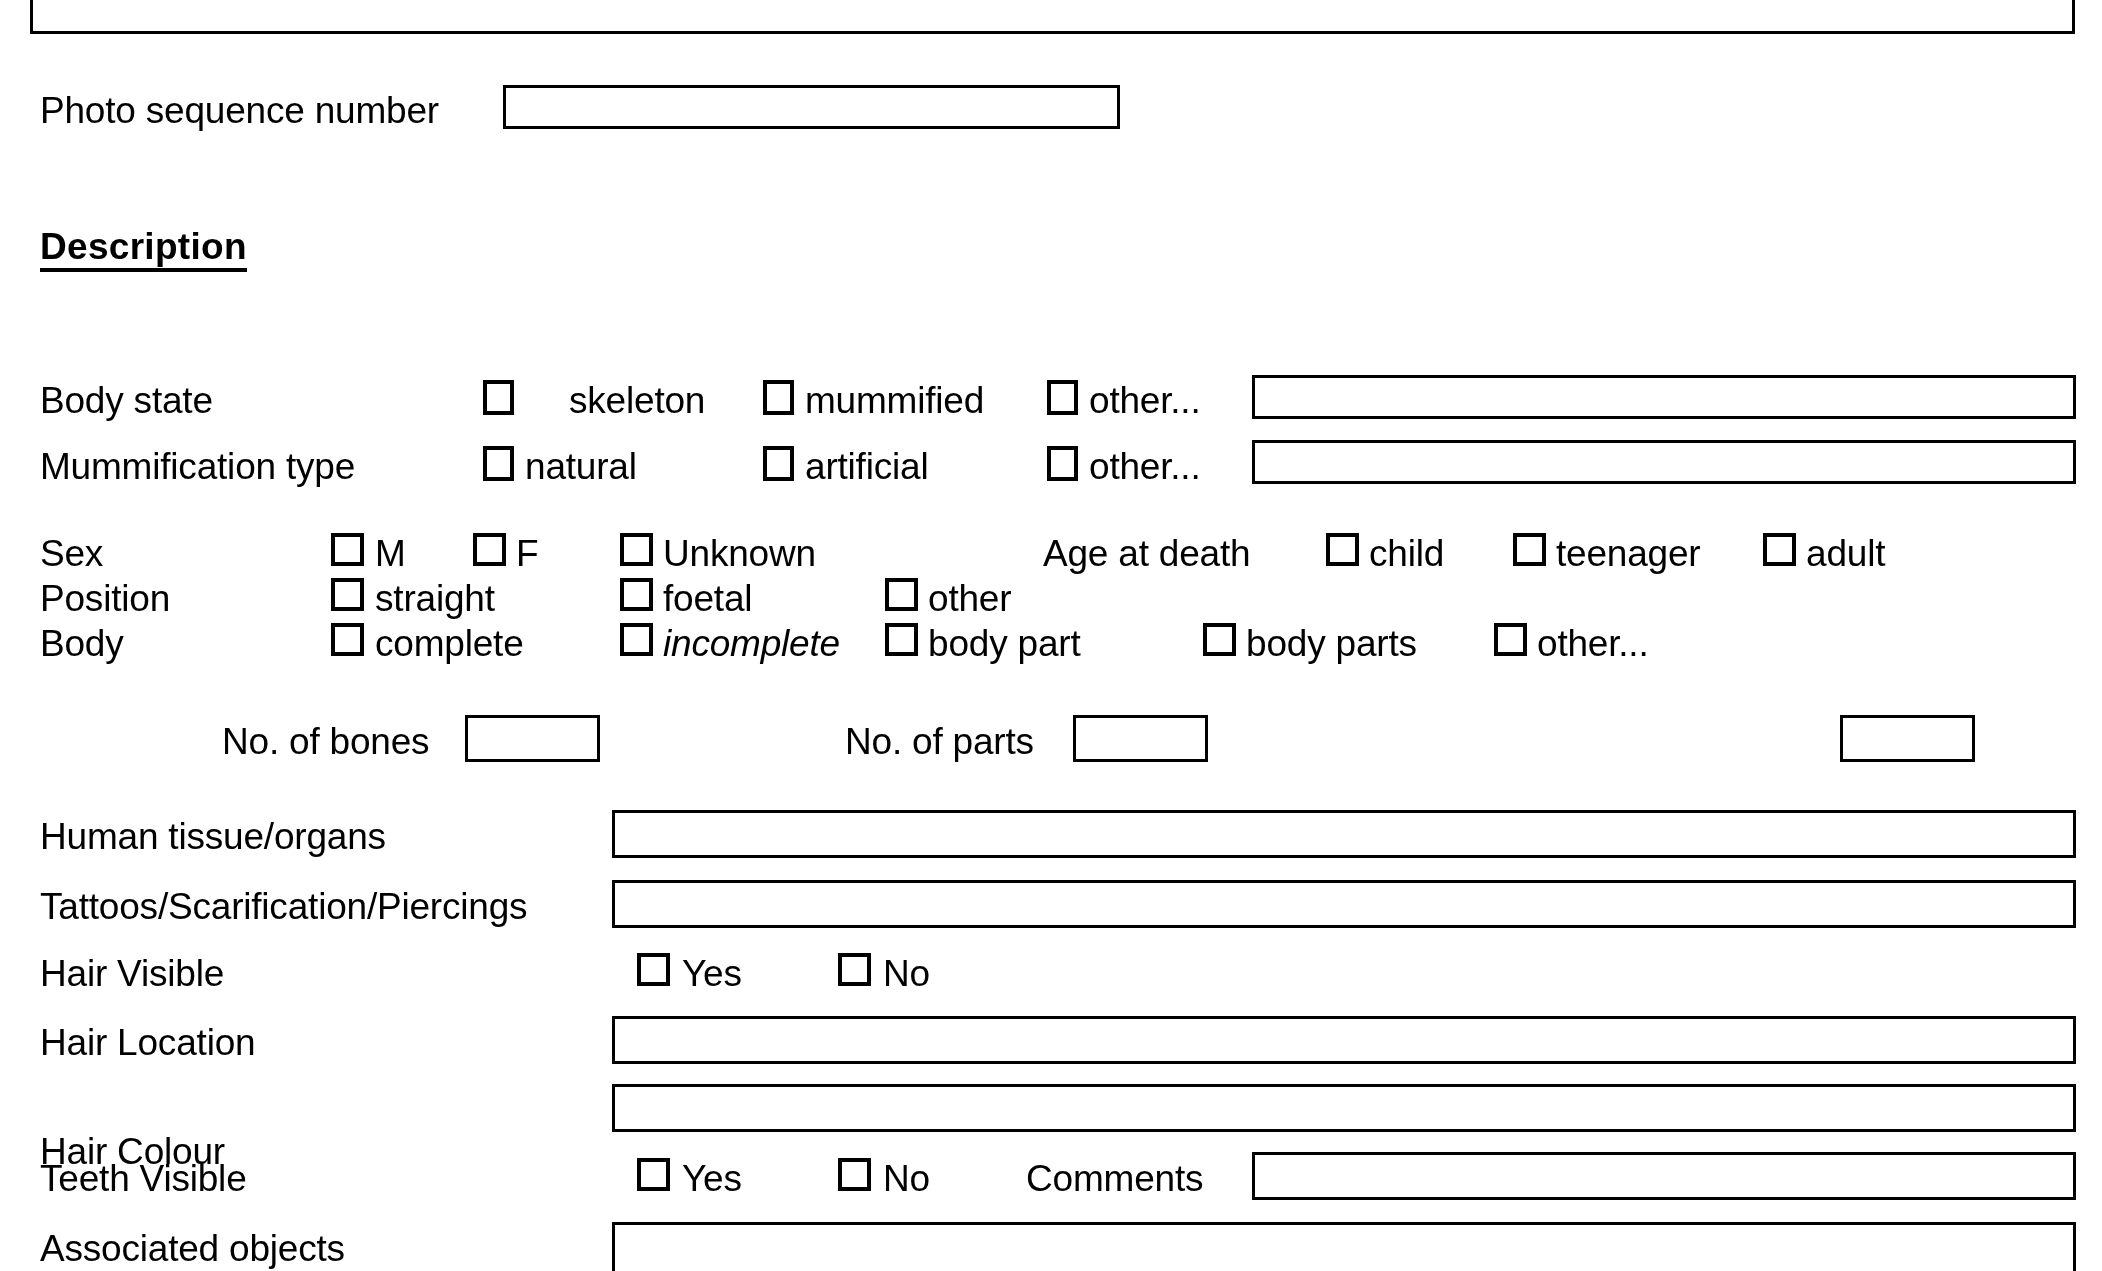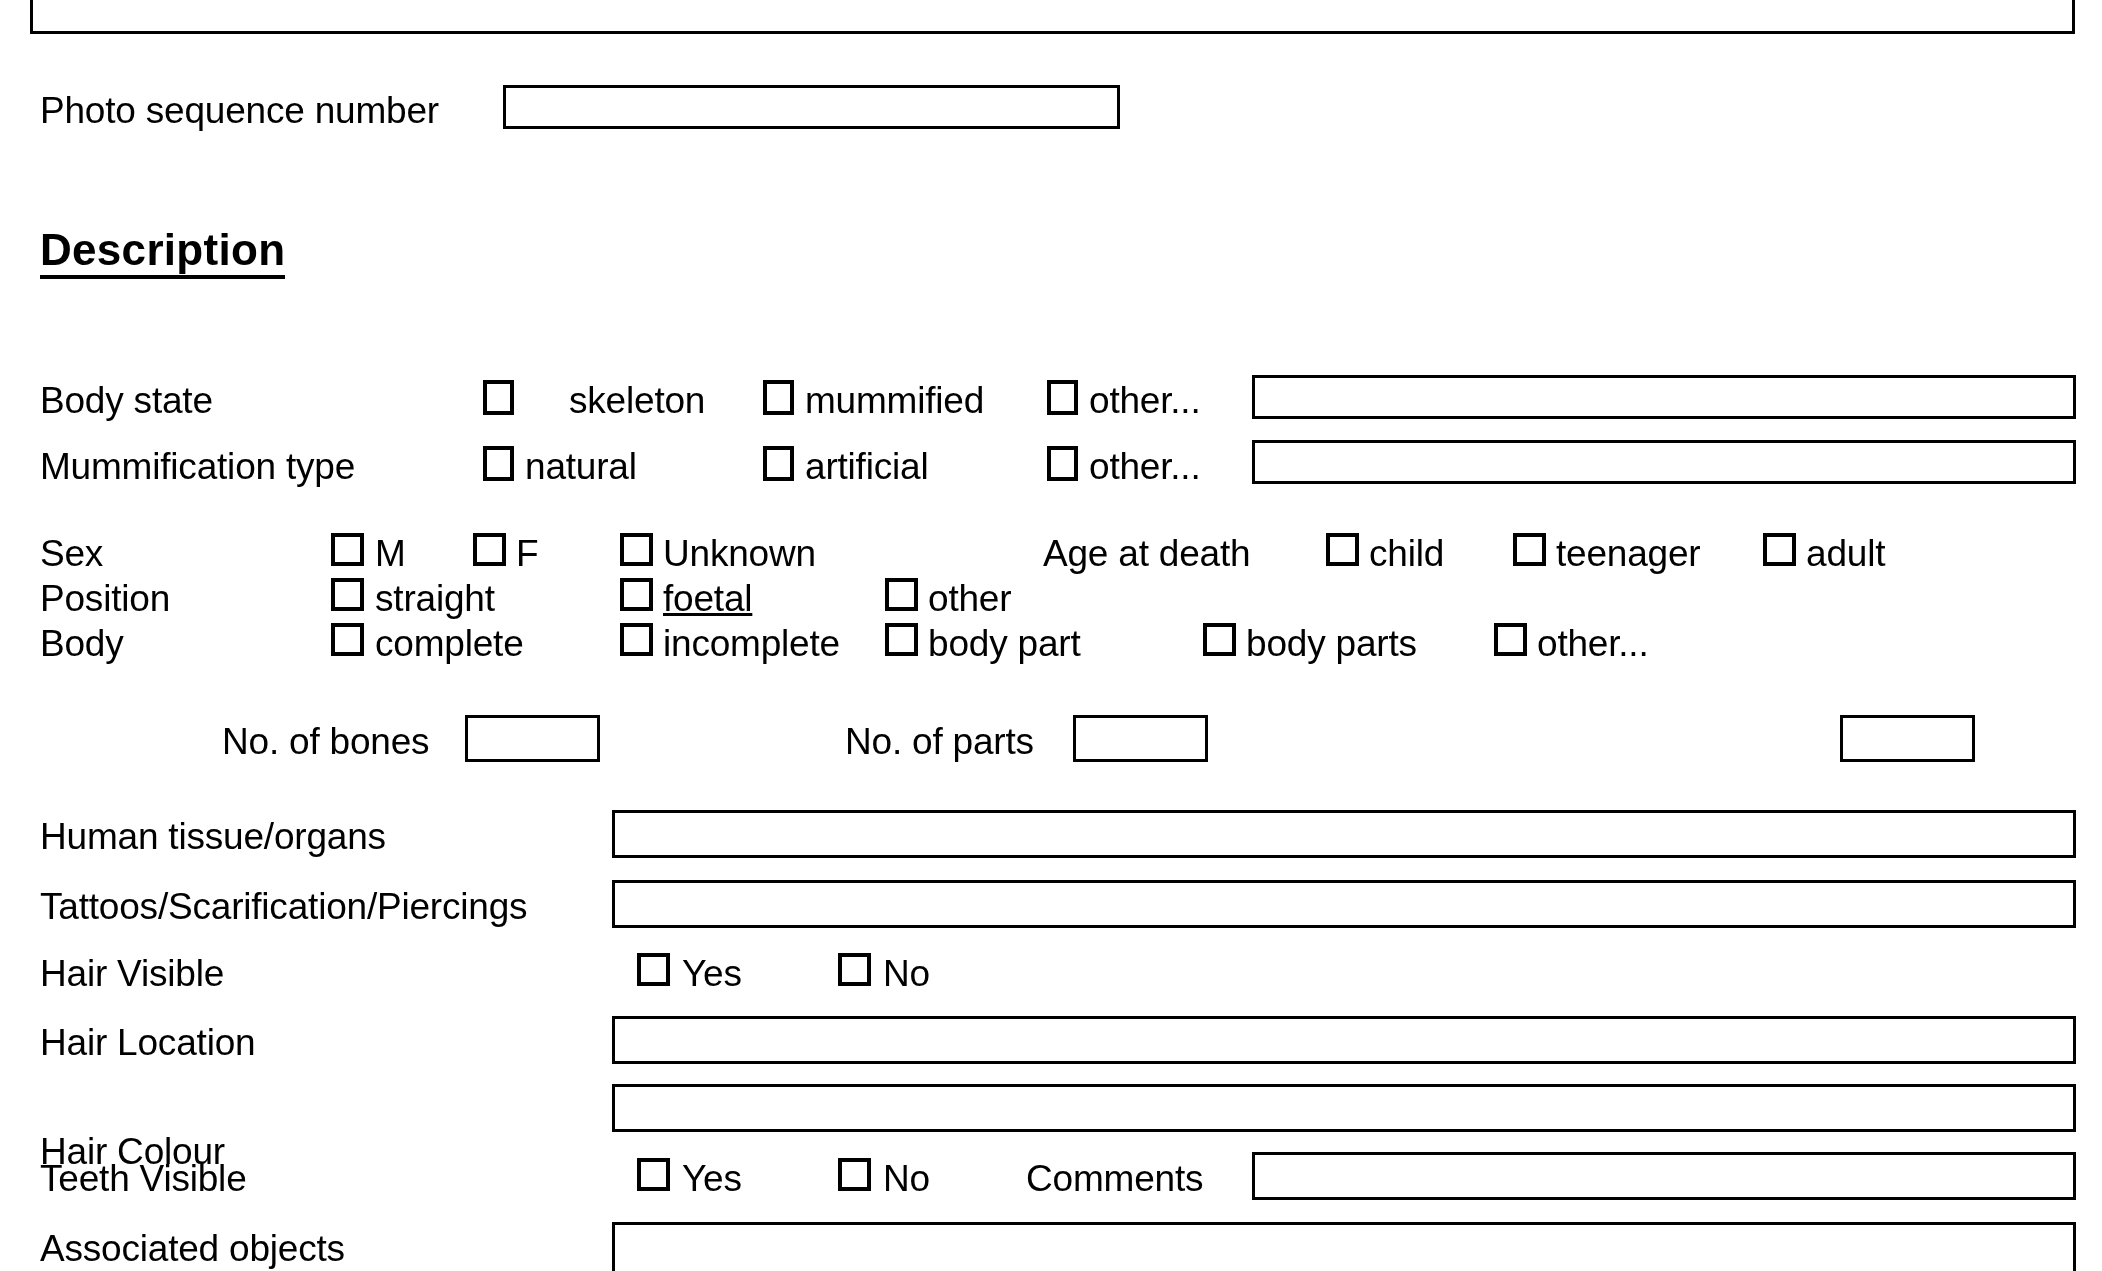--- a/index.html
+++ b/index.html
@@ -43,21 +43,21 @@
     background: #fff;
   }
   .cbox.sq {
     width: 33px;
     height: 33px;
     border-width: 4px;
   }
 
   .heading {
     position: absolute;
-    font-size: 44px;
+    font-size: 37px;
     font-weight: bold;
     letter-spacing: 0.3px;
     white-space: nowrap;
     border-bottom: 4px solid #000;
     padding-bottom: 3px;
     line-height: 1;
   }
 
   
   #top-box {
@@ -130,32 +130,32 @@
 
   <div class="cbox sq" style="left:1763px; top:533px;"></div>
   <div class="lbl" style="left:1806px; top:535px;">adult</div>
 
   <div class="lbl" style="left:40px; top:580px;">Position</div>
 
   <div class="cbox sq" style="left:331px; top:578px;"></div>
   <div class="lbl" style="left:375px; top:580px;">straight</div>
 
   <div class="cbox sq" style="left:620px; top:578px;"></div>
-  <div class="lbl" style="left:663px; top:580px;text-decoration:underline;">foetal</div>
+  <div class="lbl" style="left:663px; top:580px;">foetal</div>
 
   <div class="cbox sq" style="left:885px; top:578px;"></div>
   <div class="lbl" style="left:928px; top:580px;">other</div>
 
   <div class="lbl" style="left:40px; top:625px;">Body</div>
 
   <div class="cbox sq" style="left:331px; top:623px;"></div>
   <div class="lbl" style="left:375px; top:625px;">complete</div>
 
   <div class="cbox sq" style="left:620px; top:623px;"></div>
-  <div class="lbl" style="left:663px; top:625px;">incomplete</div>
+  <div class="lbl" style="left:663px; top:625px;font-style:italic;">incomplete</div>
 
   <div class="cbox sq" style="left:885px; top:623px;"></div>
   <div class="lbl" style="left:928px; top:625px;">body part</div>
 
   <div class="cbox sq" style="left:1203px; top:623px;"></div>
   <div class="lbl" style="left:1246px; top:625px;">body parts</div>
 
   <div class="cbox sq" style="left:1494px; top:623px;"></div>
   <div class="lbl" style="left:1537px; top:625px;">other...</div>
 

